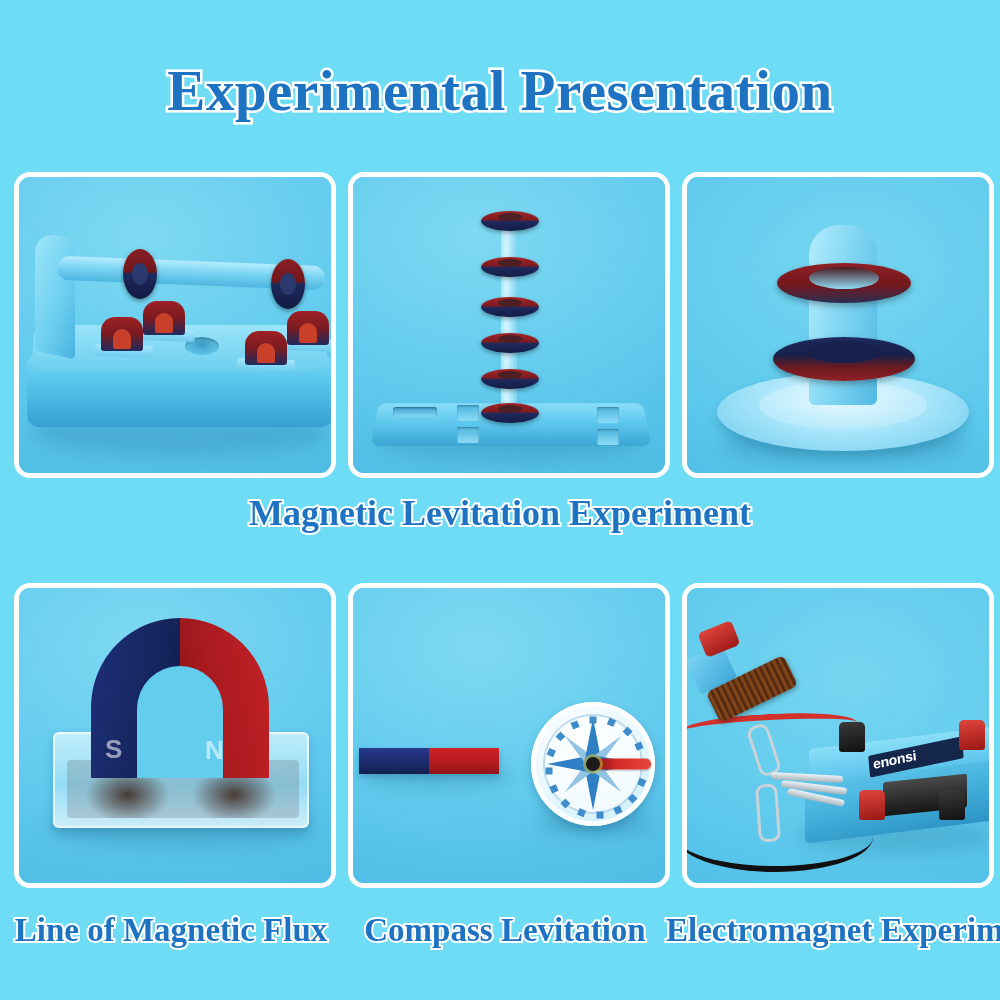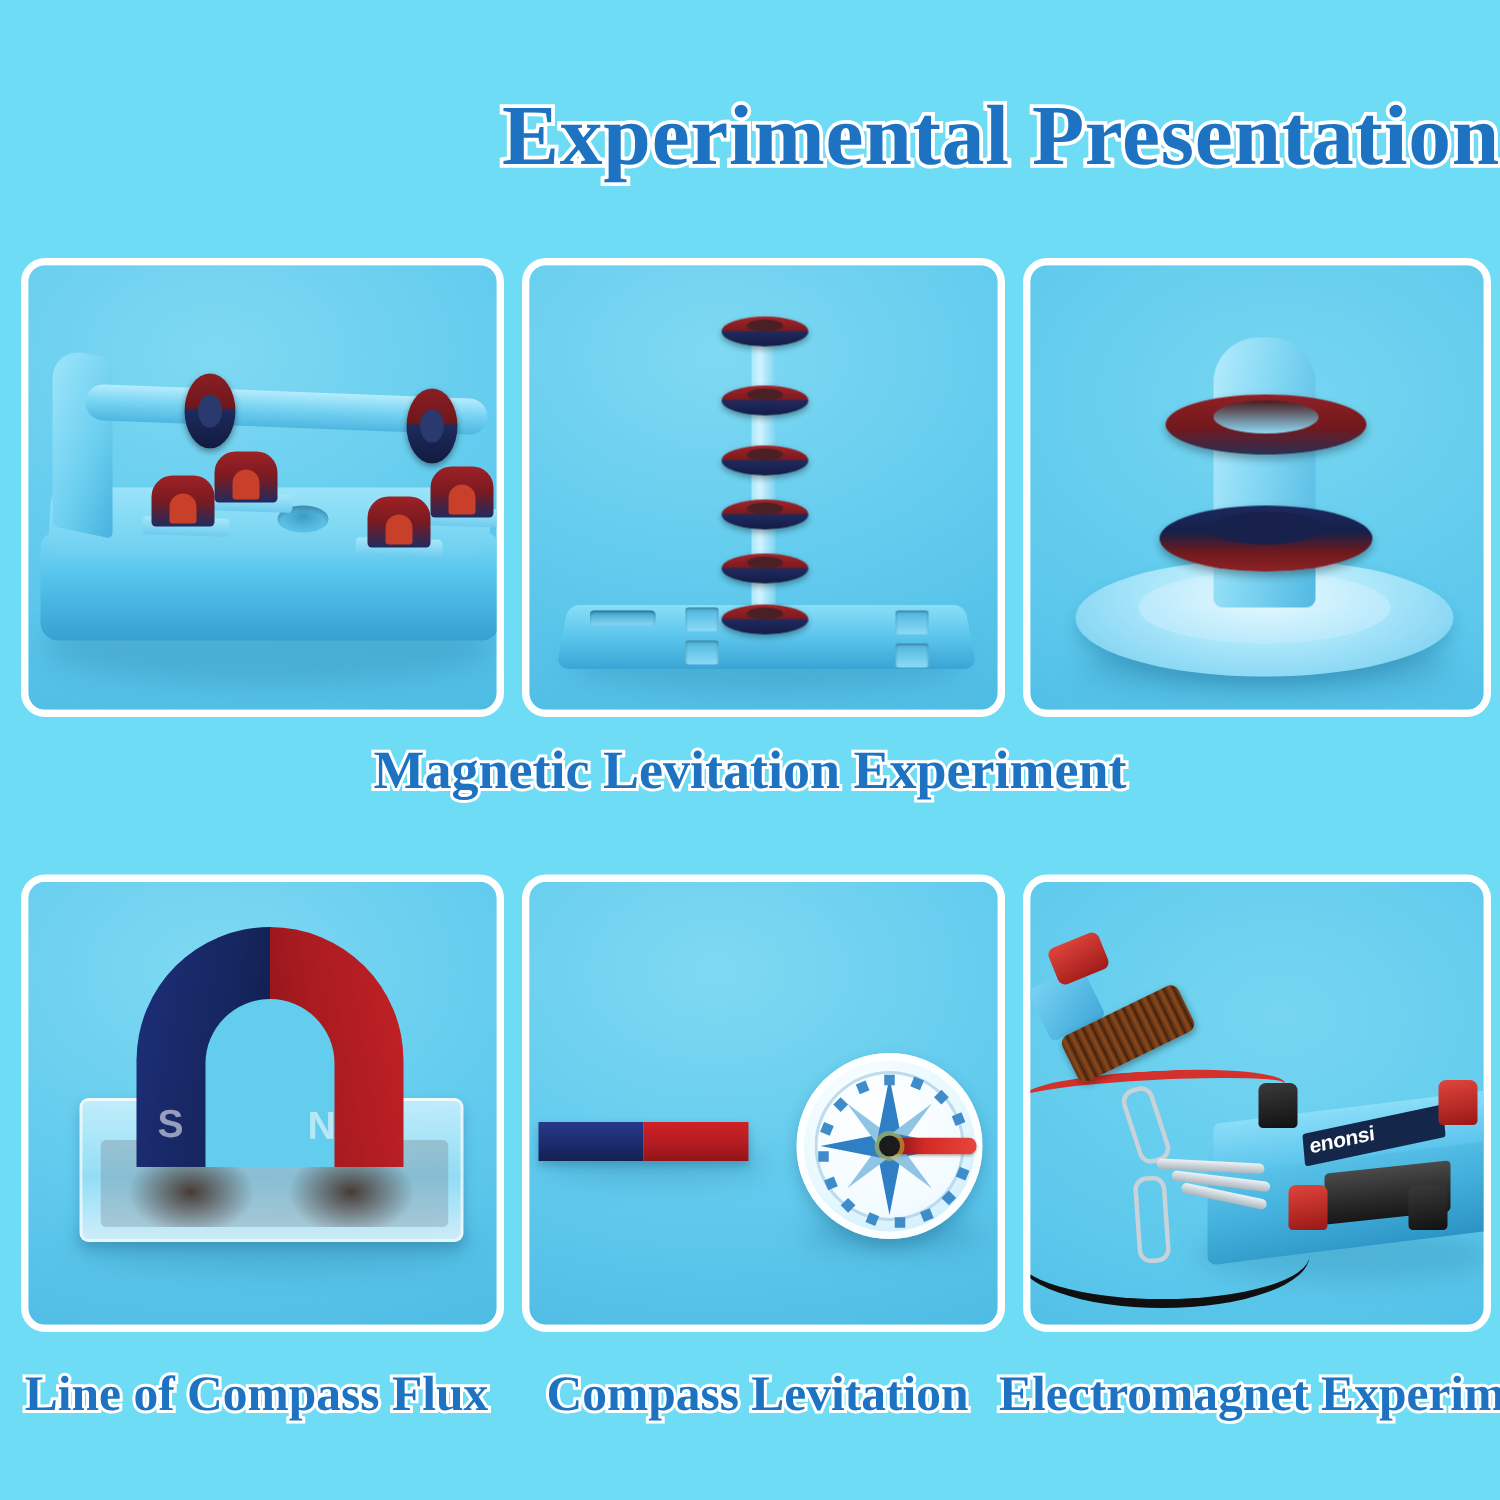--- a/index.html
+++ b/index.html
@@ -6,21 +6,21 @@
   html,body { width:1000px; height:1000px; overflow:hidden; }
   body {
     background:#6edcf5;
     font-family:"Liberation Serif", serif;
     position:relative;
   }
 
   
   #main-title {
     position:absolute; top:58px; left:0; width:1000px;
-    text-align:right;
+    text-align:center;
     font-size:57px; font-weight:bold; letter-spacing:.5px;
     color:#1d73c2;
     -webkit-text-stroke:5px #ffffff;
     paint-order:stroke fill;
   }
 
   
   .caption {
     position:absolute;
     text-align:center;
@@ -532,15 +532,15 @@
     <div class="clip" style="left:66px;top:136px;width:22px;height:52px;transform:rotate(-18deg);"></div>
     <div class="clip" style="left:70px;top:196px;width:22px;height:58px;transform:rotate(-4deg);"></div>
     <div class="clip-rod" style="left:84px;top:186px;width:72px;transform:rotate(3deg);"></div>
     <div class="clip-rod" style="left:94px;top:196px;width:66px;transform:rotate(7deg);"></div>
     <div class="clip-rod" style="left:100px;top:206px;width:58px;transform:rotate(12deg);"></div>
 
     <div id="wire-black"></div>
   </div>
 </div>
 
-<div class="caption" id="caption-flux">Line of Compass Flux</div>
+<div class="caption" id="caption-flux">Line of Magnetic Flux</div>
 <div class="caption" id="caption-compass">Compass Levitation</div>
 <div class="caption" id="caption-electro">Electromagnet Experiment</div>
 
 </body></html>

